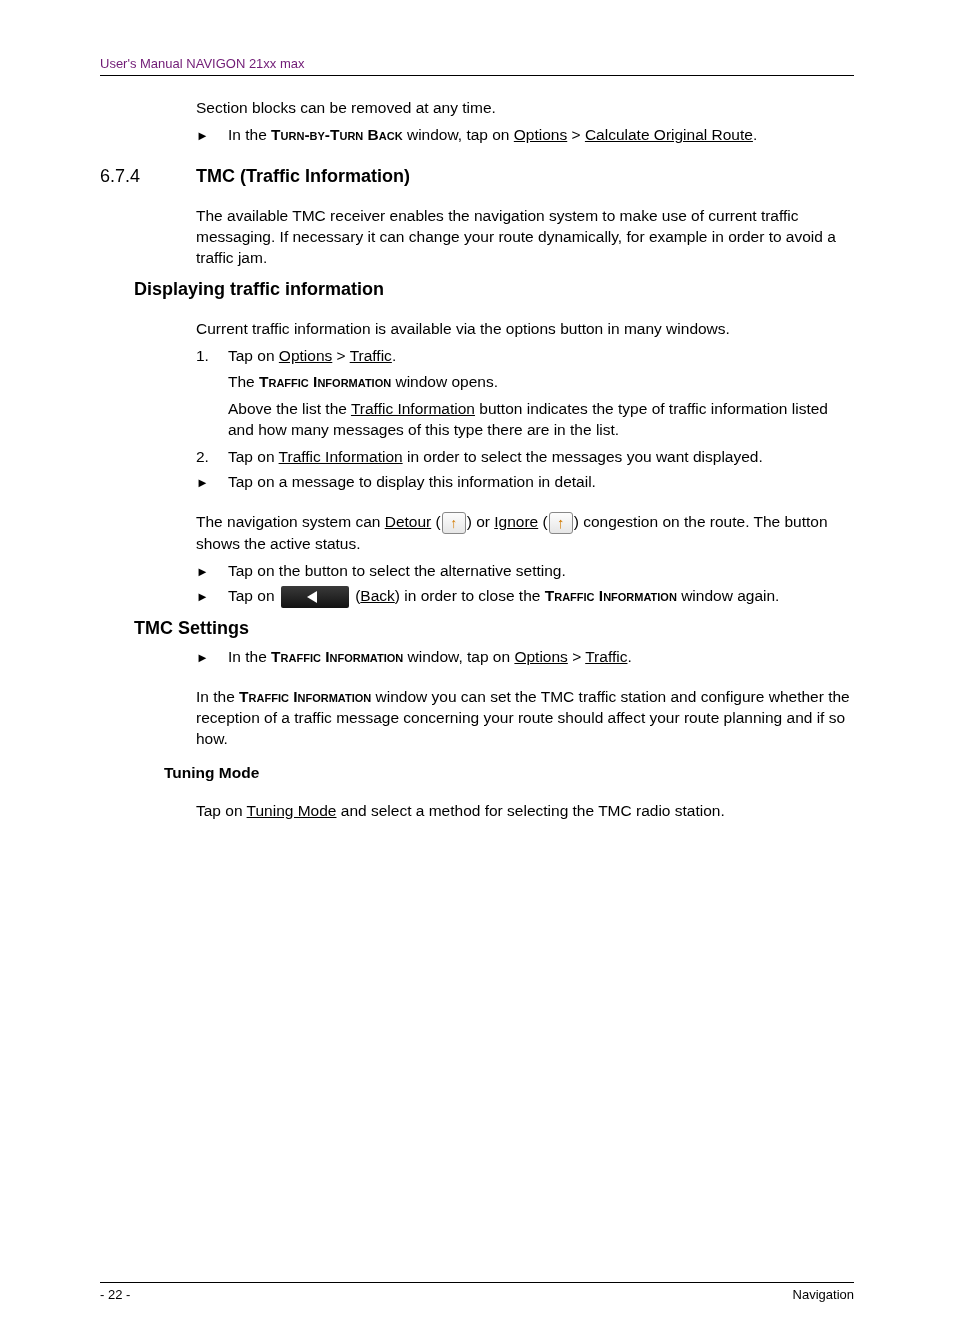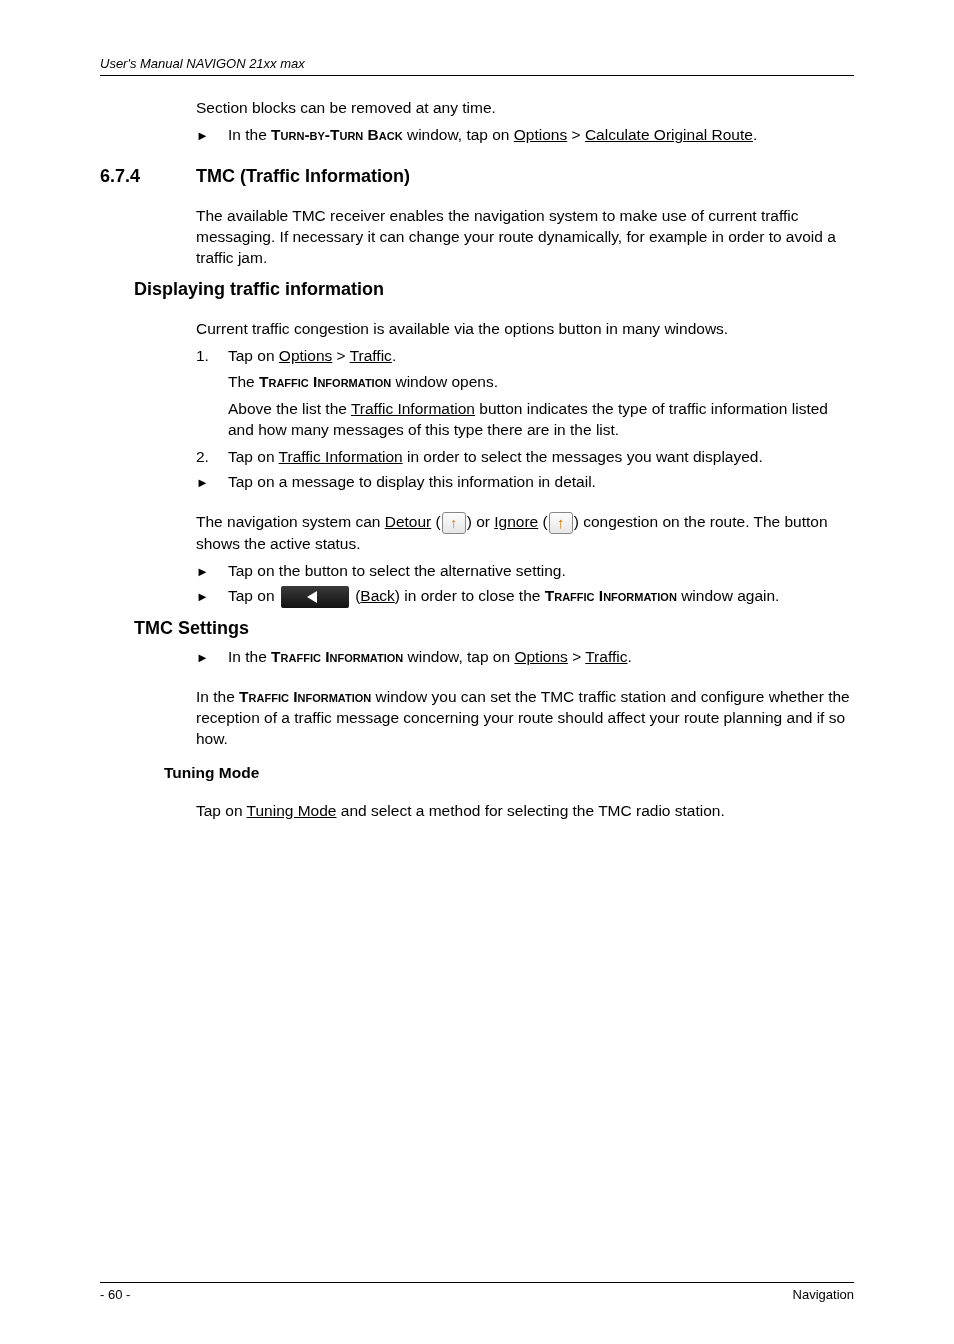--- a/index.html
+++ b/index.html
@@ -12,23 +12,22 @@
   }
   .page {
     width: 954px;
     height: 1344px;
     padding: 56px 100px 40px 100px;
     box-sizing: border-box;
     position: relative;
   }
   .running-header {
     font-size: 13px;
-    color: #000000;
+    color: #701a75;
     margin-bottom: 4px;
-    font-style: italic;
   }
   .hr-top {
     border: none;
     border-top: 1px solid #000;
     margin: 0 0 22px 0;
   }
   .hr-bottom {
     border: none;
     border-top: 1px solid #000;
     margin: 0;
@@ -38,21 +37,21 @@
     font-weight: bold;
     margin: 10px 0 8px 34px;
   }
   .section-row {
     display: flex;
     align-items: baseline;
     margin: 20px 0 8px 0;
   }
   .section-num {
     font-size: 18px;
-    font-weight: bold;
+    font-weight: normal;
     width: 96px;
     flex-shrink: 0;
   }
   .section-title {
     font-size: 18px;
     font-weight: bold;
   }
   .body-text {
     font-size: 15.5px;
     line-height: 1.35;
@@ -176,21 +175,21 @@
     </div>
   </div>
 
   <div class="section-row">
     <div class="section-num">6.7.4</div>
     <div class="section-title">TMC (Traffic Information)</div>
   </div>
   <div class="body-text">The available TMC receiver enables the navigation system to make use of current traffic messaging. If necessary it can change your route dynamically, for example in order to avoid a traffic jam.</div>
 
   <div class="section-h3">Displaying traffic information</div>
-  <div class="body-text">Current traffic congestion is available via the options button in many windows.</div>
+  <div class="body-text">Current traffic information is available via the options button in many windows.</div>
 
   <div class="list-row">
     <div class="marker">1.</div>
     <div class="content">
       <span>Tap on </span><span class="underline">Options</span><span> &gt; </span><span class="underline">Traffic</span><span>.</span>
     </div>
   </div>
 
   <div class="body-text-inner">
     <span>The </span><span class="smallcaps">Traffic Information</span><span> window opens.</span>
@@ -243,17 +242,17 @@
   </div>
 
   <div class="sub-h4">Tuning Mode</div>
   <div class="body-text">
     <span>Tap on </span><span class="underline">Tuning Mode</span><span> and select a method for selecting the TMC radio station.</span>
   </div>
 
   <div class="footer">
     <hr class="hr-bottom">
     <div class="footer-row">
-      <span>- 60 -</span>
+      <span>- 22 -</span>
       <span>Navigation</span>
     </div>
   </div>
 </div>
 
 </body></html>

